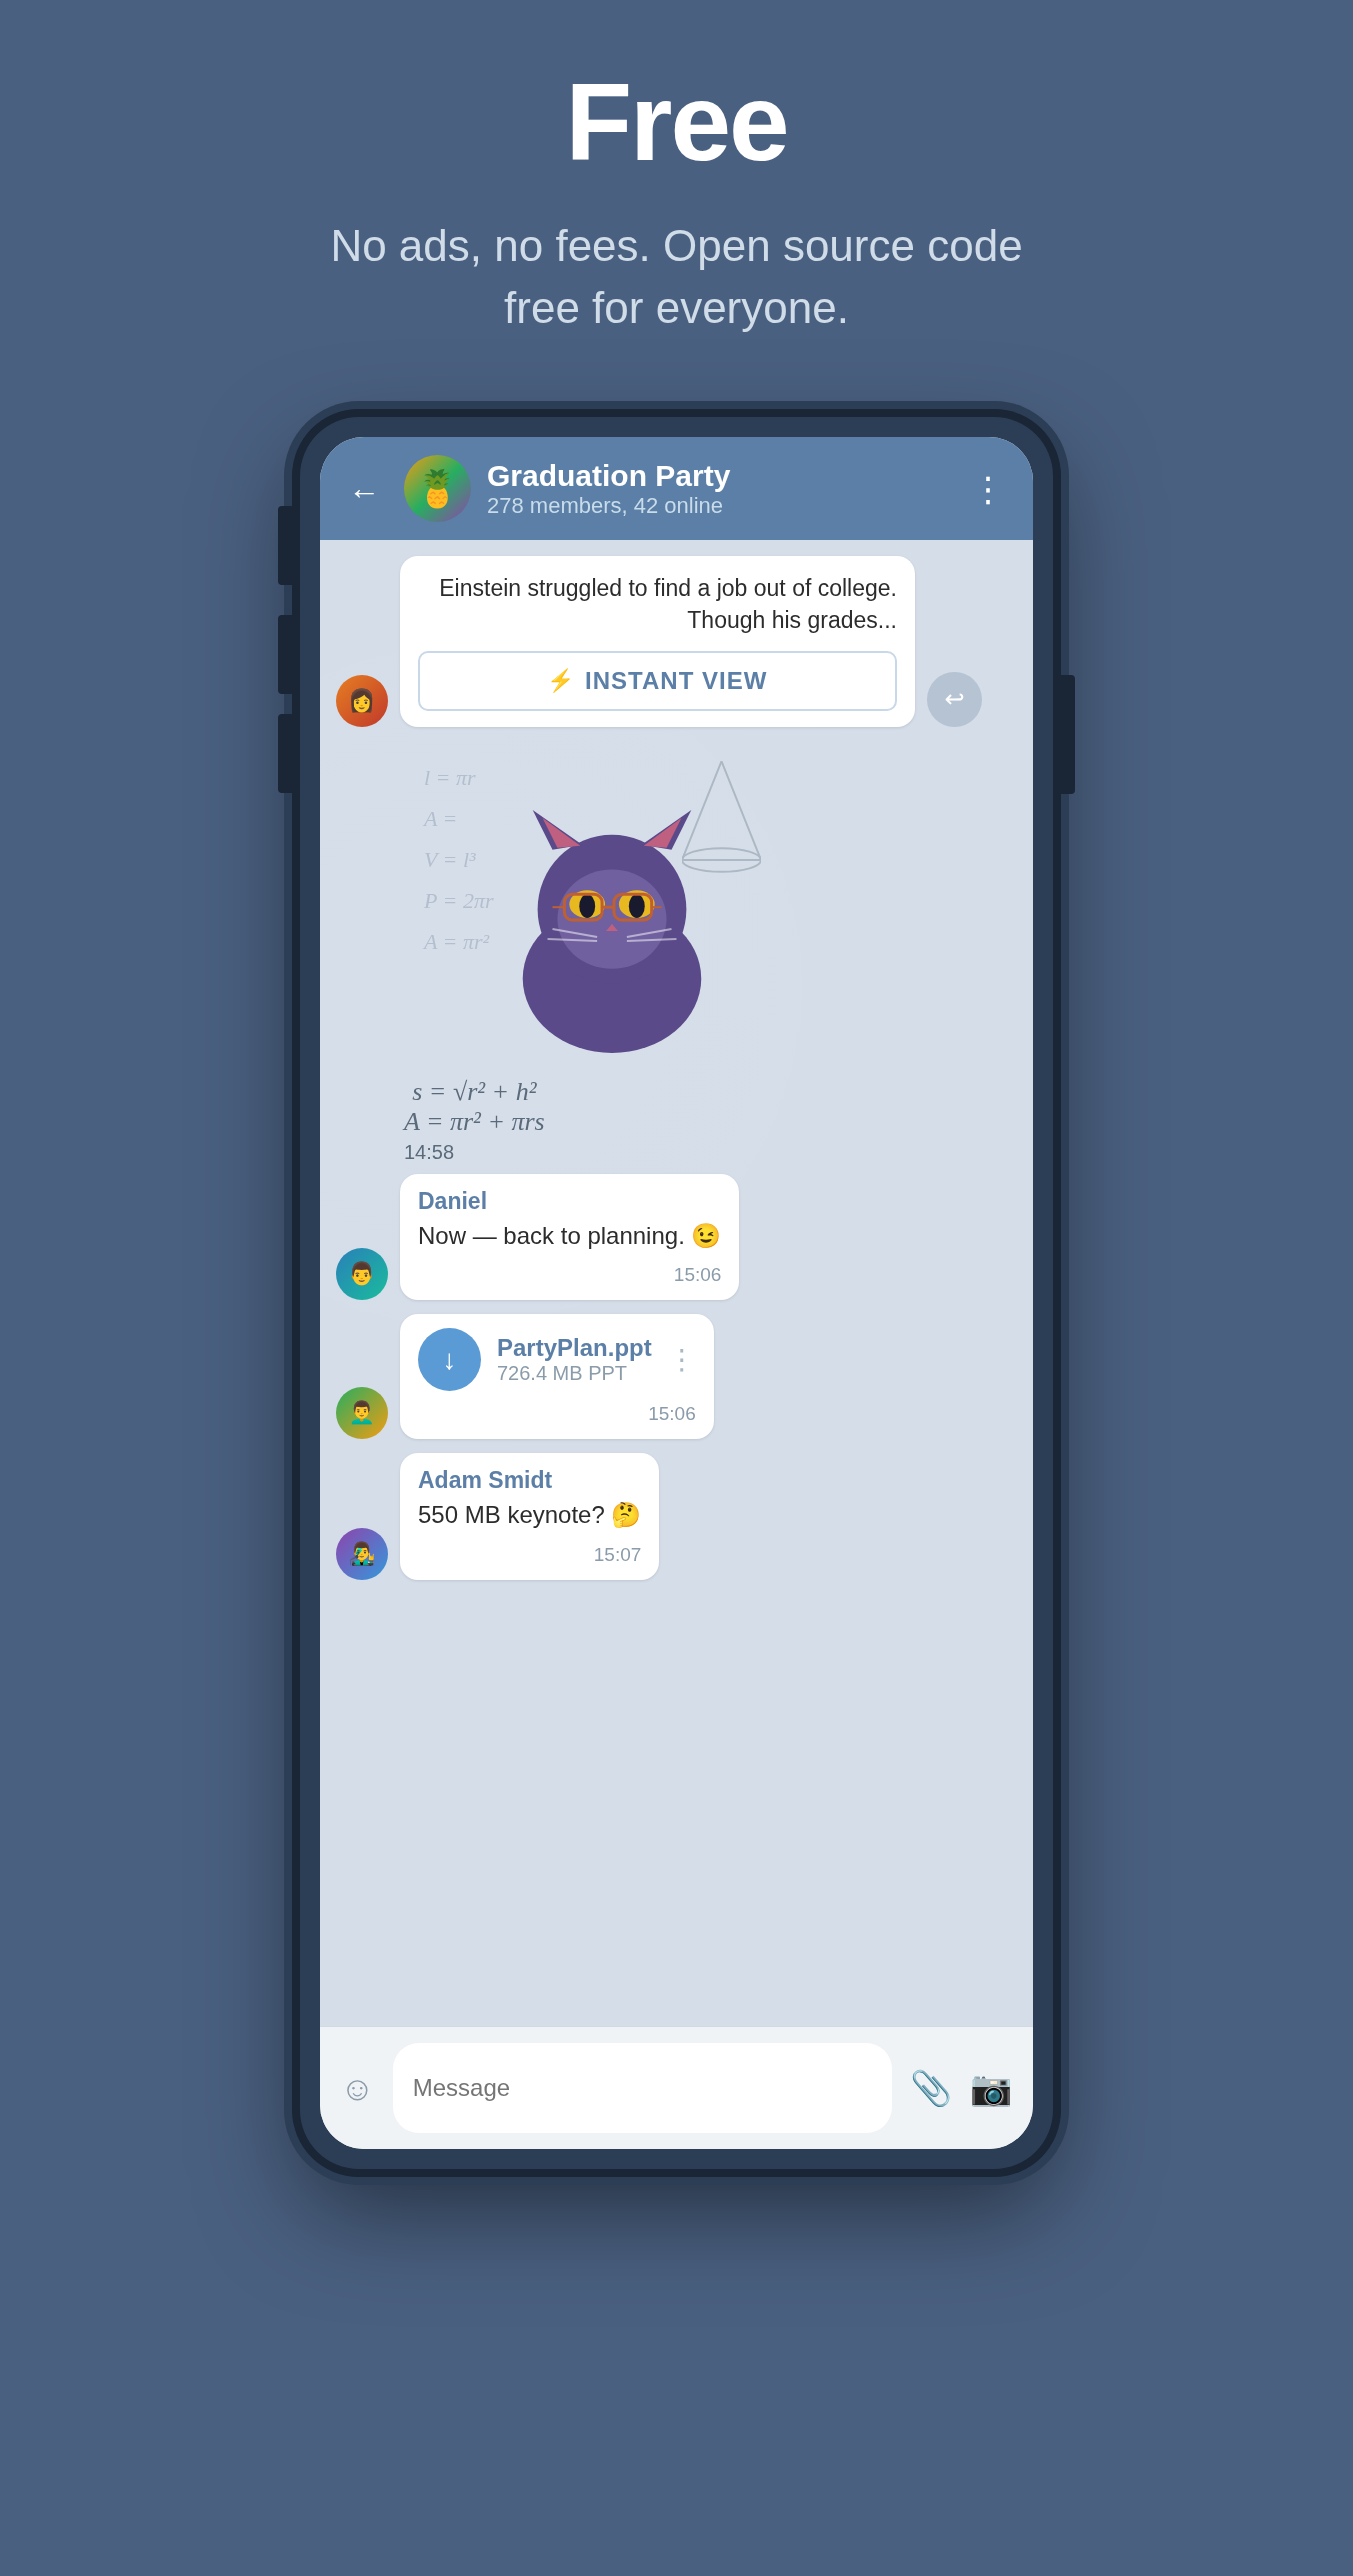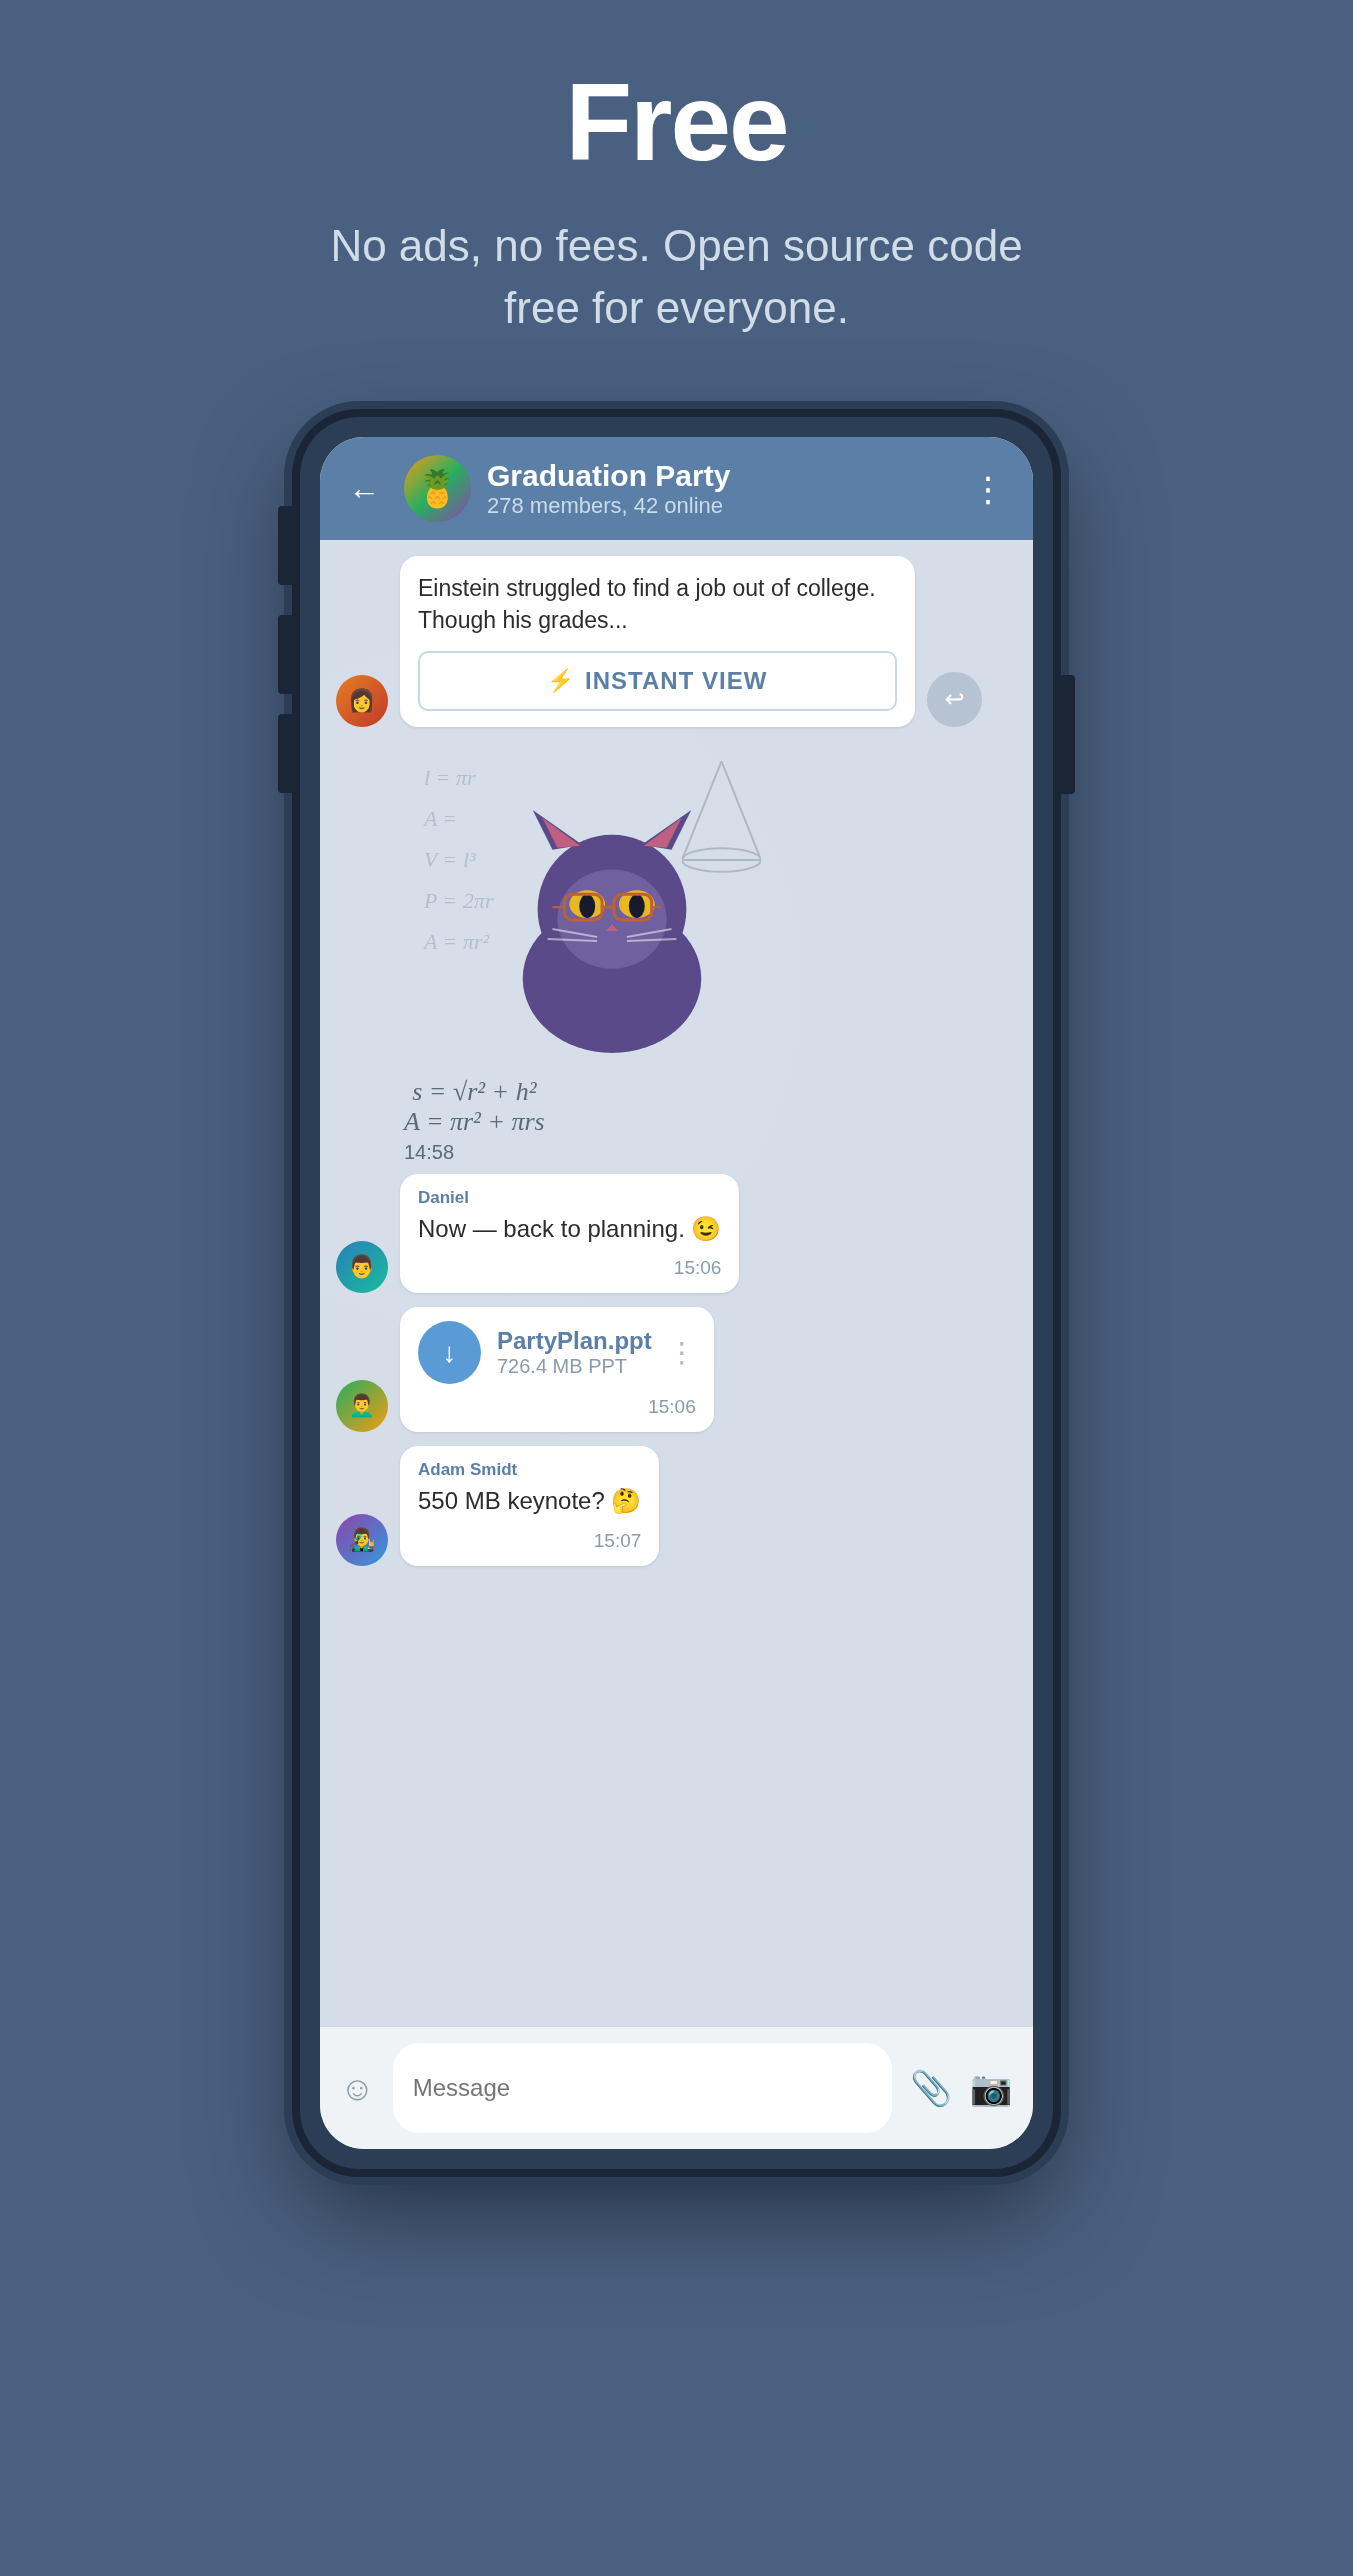--- a/index.html
+++ b/index.html
@@ -191,21 +191,21 @@
       position: relative;
       box-shadow: 0 1px 3px rgba(0,0,0,0.1);
     }
 
     .bubble.own {
       background: #dcf8c6;
     }
 
     .bubble-sender {
       color: #5b7fa6;
-      font-size: 17px;
+      font-size: 23px;
       font-weight: 700;
       margin-bottom: 4px;
     }
 
     .bubble-text {
       color: #2c2c2c;
       font-size: 24px;
       line-height: 1.4;
     }
 
@@ -239,20 +239,21 @@
 
     .article-content {
       padding: 16px 18px;
     }
 
     .article-text {
       color: #2c2c2c;
       font-size: 23px;
       line-height: 1.4;
       margin-bottom: 14px;
+      text-align: right;
     }
 
     .instant-view-btn {
       border: 2px solid #c8d8e8;
       border-radius: 10px;
       padding: 14px 20px;
       display: flex;
       align-items: center;
       justify-content: center;
       gap: 10px;

